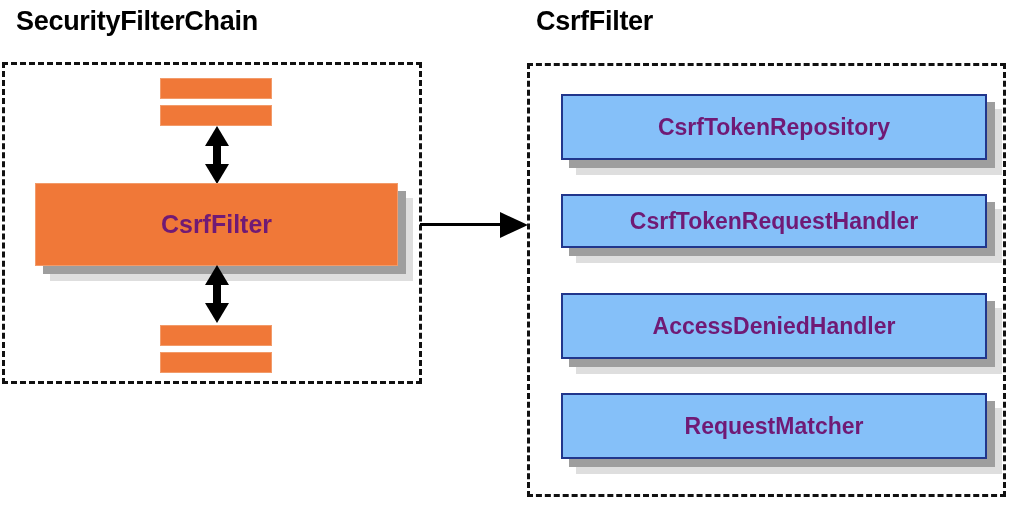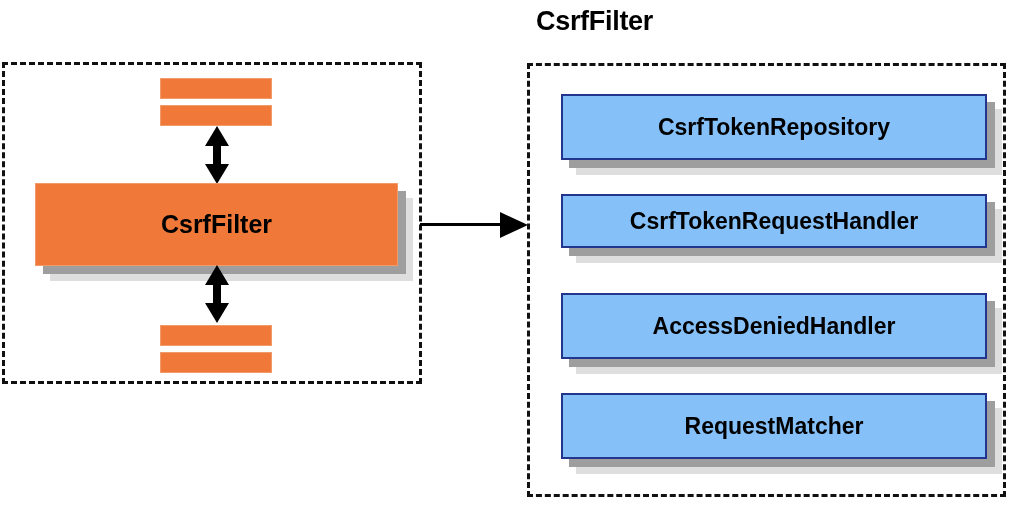--- a/index.html
+++ b/index.html
@@ -57,21 +57,21 @@
   }
   .card .face {
     left: 0; top: 0;
     width: 100%; height: 100%;
     display: flex;
     align-items: center;
     justify-content: center;
   }
   .card .face .card-label {
     font-weight: bold;
-    color: #000000;
+    color: #701a75;
     white-space: nowrap;
   }
 
   .card.orange .face {
     background: #f07838;
     border: 1px solid #f29b6a;
   }
   .card.orange .face .card-label {
     font-size: 25px;
   }
@@ -97,20 +97,21 @@
   }
   .h-arrow {
     position: absolute;
   }
 </style>
 </head>
 <body>
 
 <div id="canvas">
 
+  <div class="panel-title" style="left:16px; top:8px;">SecurityFilterChain</div>
 
   <div class="dashed-box" style="left:2px; top:62px; width:420px; height:322px;"></div>
 
   <div class="bar" style="left:160px; top:78px; width:112px; height:21px;"></div>
   <div class="bar" style="left:160px; top:105px; width:112px; height:21px;"></div>
 
   <svg class="v-arrow" style="left:200px; top:124px;" width="34" height="62" viewBox="0 0 34 62">
     <polygon points="17,2 29,22 5,22" fill="#000000"></polygon>
     <rect x="13" y="20" width="8" height="22" fill="#000000"></rect>
     <polygon points="17,60 29,40 5,40" fill="#000000"></polygon>

